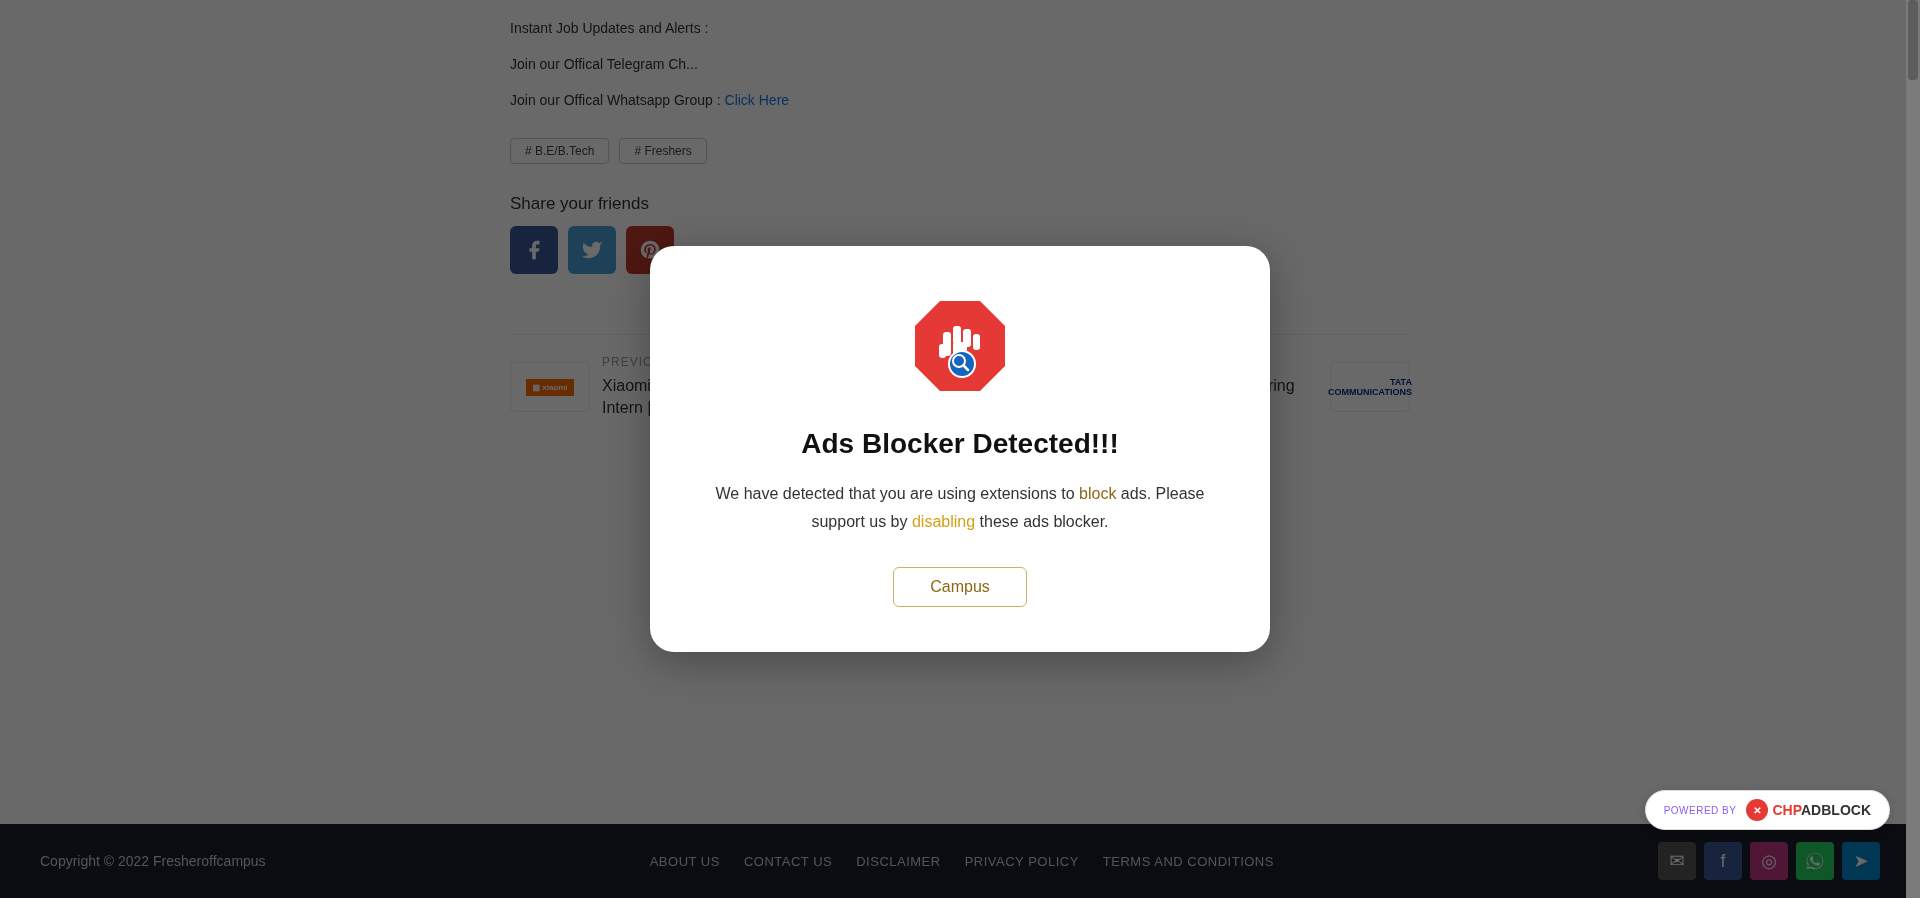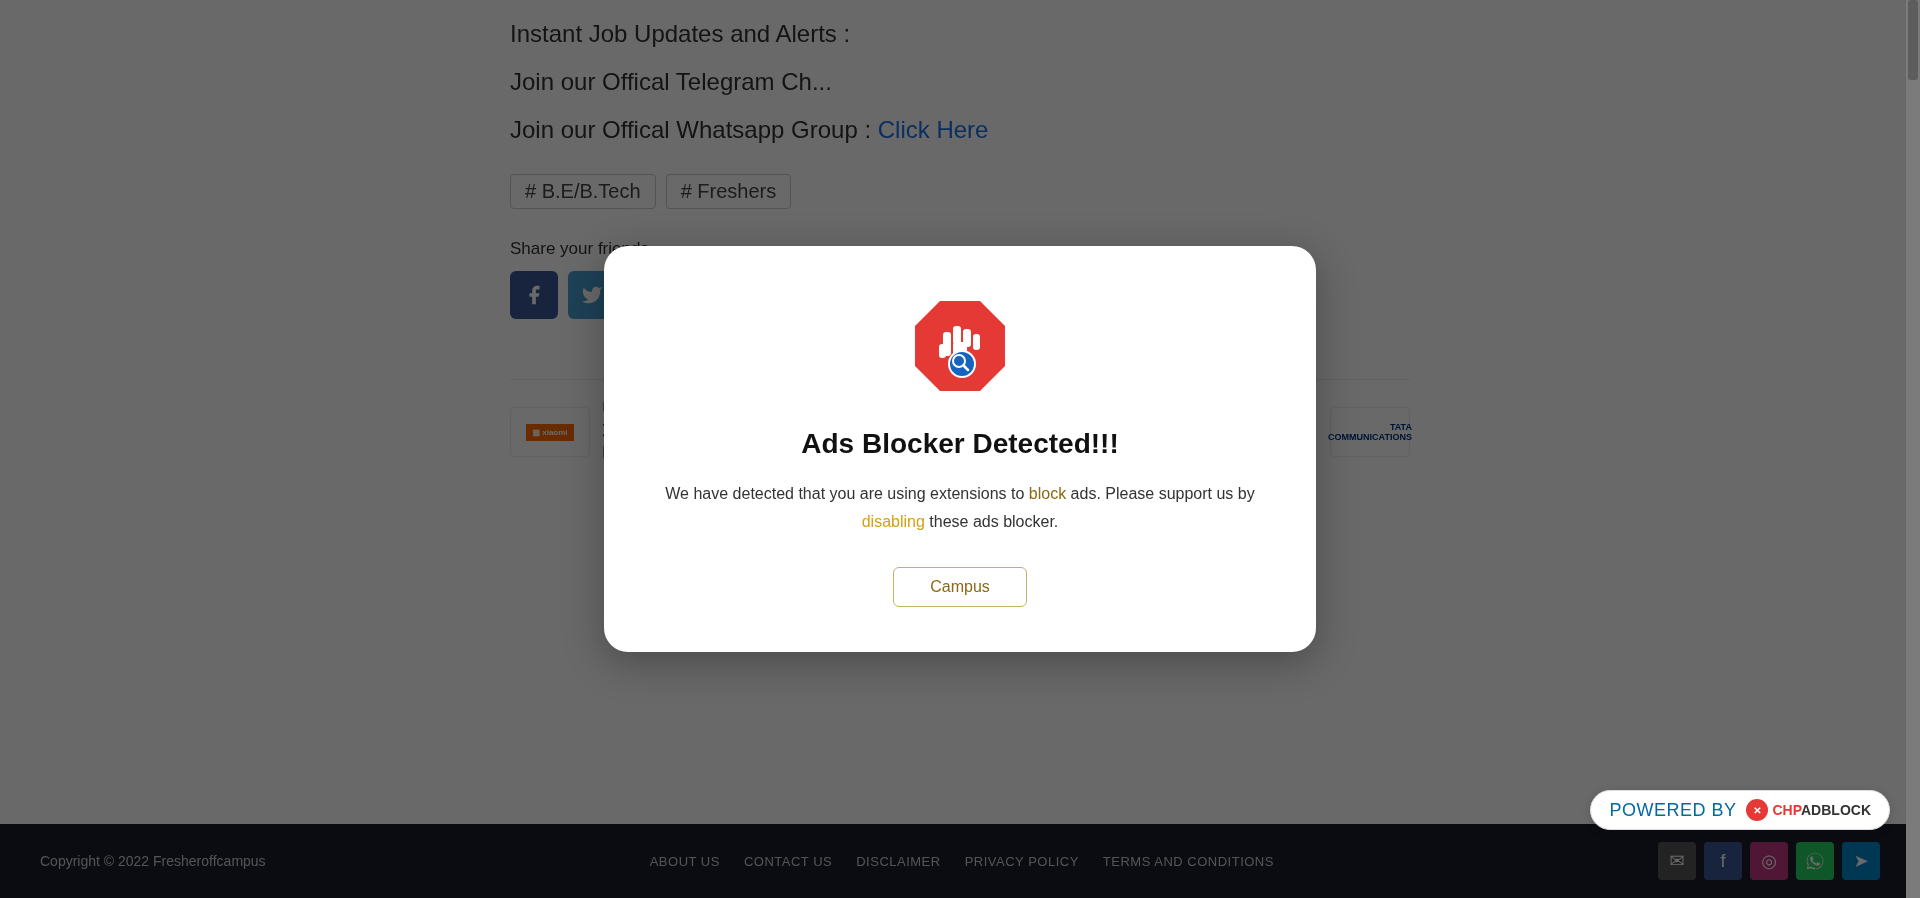--- a/index.html
+++ b/index.html
@@ -21,40 +21,40 @@
       padding: 0 220px;
       padding-top: 10px;
     }
 
     .bg-content {
       max-width: 900px;
       margin: 0 auto;
     }
 
     .bg-line {
-      font-size: 24px;
+      font-size: 14px;
       color: #333;
       margin-bottom: 20px;
       margin-top: 10px;
     }
     .bg-line a {
       color: #1a73e8;
       text-decoration: none;
     }
 
     .tag-group {
       display: flex;
       gap: 10px;
       margin: 30px 0;
     }
     .tag {
       border: 1px solid #ccc;
       border-radius: 4px;
       padding: 5px 14px;
-      font-size: 20px;
+      font-size: 12px;
       color: #444;
     }
 
     .share-section { margin-top: 10px; }
     .share-label { font-size: 17px; color: #333; margin-bottom: 12px; }
     .share-buttons { display: flex; gap: 10px; }
     .share-btn {
       width: 48px; height: 48px;
       border-radius: 6px;
       display: flex; align-items: center; justify-content: center;
@@ -182,21 +182,21 @@
       background: rgba(0,0,0,0.45);
       display: flex;
       align-items: center;
       justify-content: center;
       z-index: 100;
     }
 
     .modal {
       background: #fff;
       border-radius: 24px;
-      width: 712px;
+      width: 620px;
       padding: 50px 60px 45px;
       text-align: center;
       box-shadow: 0 10px 40px rgba(0,0,0,0.3);
     }
 
     
     .stop-sign-container {
       margin-bottom: 28px;
       position: relative;
       display: inline-block;
@@ -249,21 +249,21 @@
       border-radius: 30px;
       padding: 8px 18px;
       display: flex;
       align-items: center;
       gap: 10px;
       font-size: 14px;
       color: #333;
       z-index: 200;
       box-shadow: 0 2px 8px rgba(0,0,0,0.15);
     }
-    .adblock-badge-label { color: #0369a1; font-size: 18px; letter-spacing: 0.5px; text-transform: uppercase; }
+    .adblock-badge-label { color: #8b5cf6; font-size: 10px; letter-spacing: 0.5px; text-transform: uppercase; }
     .adblock-logo {
       display: flex; align-items: center; gap: 4px; font-weight: bold;
     }
     .adblock-logo-red { color: #e53935; }
     .adblock-logo-circle {
       width: 22px; height: 22px;
       background: #e53935;
       border-radius: 50%;
       display: flex; align-items: center; justify-content: center;
       font-size: 10px;

